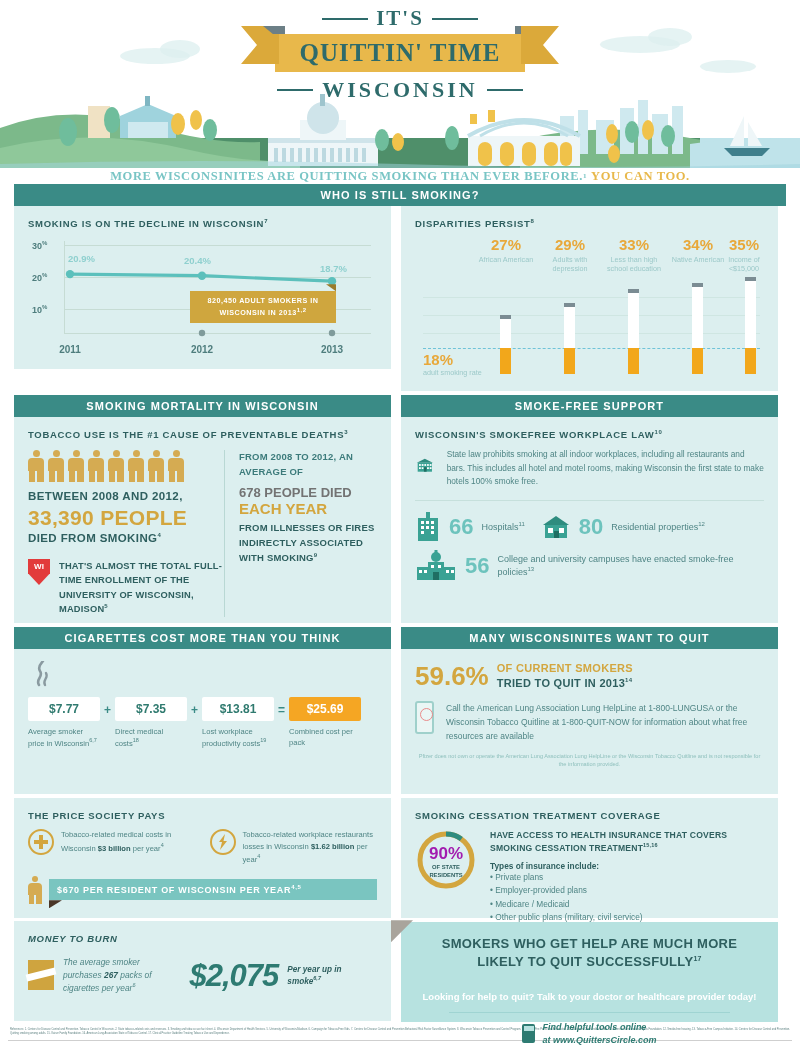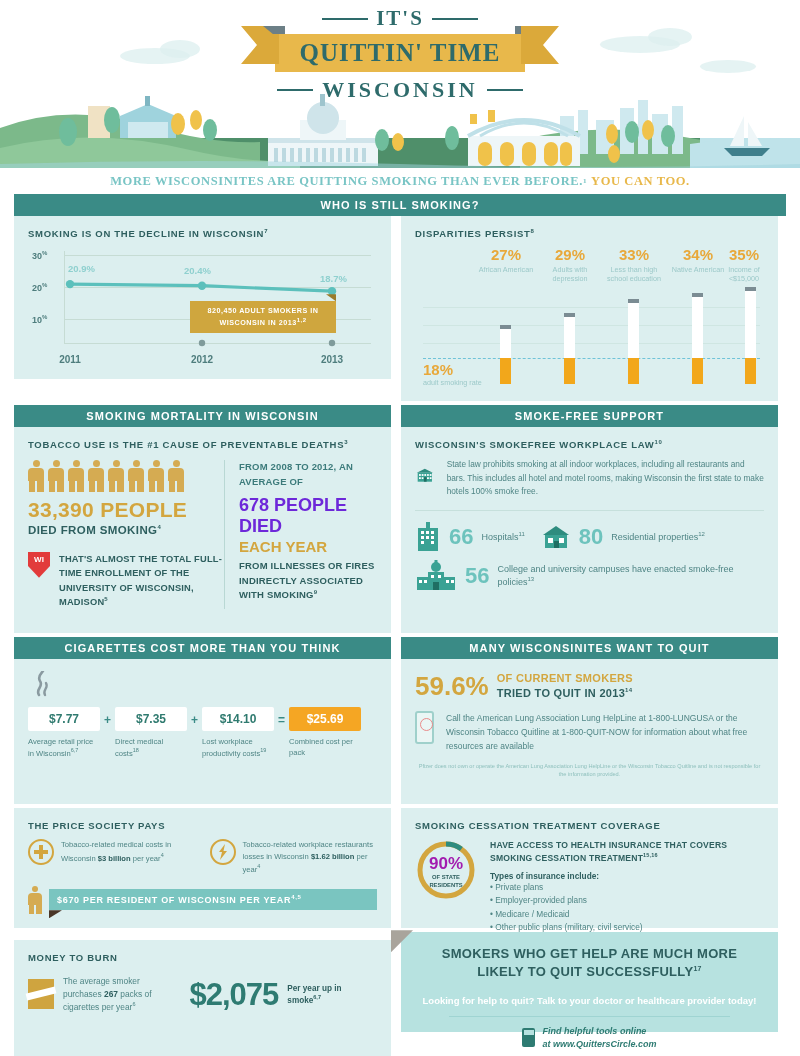--- a/index.html
+++ b/index.html
@@ -34,21 +34,21 @@
   .ribbon .notch-l { left: -12px; clip-path: polygon(0 0, 100% 0, 100% 100%, 45% 100%); }
   .ribbon .notch-r { right: -12px; clip-path: polygon(0 0, 100% 0, 55% 100%, 0 100%); }
   .quittin { font-family: "Liberation Serif", serif; font-size: 25px; font-weight: bold; color: #2e6b6b; letter-spacing: 1px; }
   .wisc-line { display: flex; align-items: center; justify-content: center; gap: 9px; margin-top: 5px; }
   .wisc-line .dash { width: 36px; height: 2px; background: #2e6b6b; }
   .wisconsin { font-family: "Liberation Serif", serif; font-size: 22px; letter-spacing: 3px; color: #2e6b6b; font-weight: bold; }
 
   .scene { position: absolute; left: 0; bottom: 0; width: 800px; height: 92px; }
 
   .tagline {
-    height: 26px; display: flex; align-items: center; justify-content: center;
+    height: 16px; display: flex; align-items: center; justify-content: center;
     font-family: "Liberation Serif", serif; font-size: 12.5px; font-weight: bold; letter-spacing: .6px;
   }
   .tagline .t1 { color: #79c5c5; }
   .tagline .t2 { color: #e8b84b; margin-left: 4px; }
   .tagline sup { font-size: 7px; }
 
   
   .band { background: #3a8b86; color: #fff; text-align: center;
           font-size: 11px; font-weight: bold; letter-spacing: 1.1px; padding: 5px 0; position: relative; }
   .band .fold { position: absolute; left: 0; bottom: -9px; width: 14px; height: 9px;
@@ -102,21 +102,21 @@
   .bigNum { font-size: 21px; font-weight: bold; color: #d3a63f; letter-spacing: .3px; line-height: 1.15; }
   .bigTxt sup { font-size: 6px; }
 
   .wiMark { width: 22px; height: 26px; background: #e23b3b; clip-path: polygon(0 0,100% 0,100% 55%,50% 100%,0 55%);
             color: #fff; font-size: 8px; font-weight: bold; text-align: center; padding-top: 3px; flex: none; }
   .noteTxt { font-size: 9.3px; font-weight: bold; color: #2e5f5f; line-height: 1.55; letter-spacing: .2px; }
   .noteTxt sup { font-size: 6px; }
 
   .rightCell { border-left: 1px solid #b9d8d4; padding-left: 14px; }
   .rt1 { font-size: 9.5px; font-weight: bold; color: #3c7b7b; line-height: 1.5; letter-spacing: .2px; }
-  .rt2 { font-size: 18px; font-weight: bold; color: #6d28d9; line-height: 1.2; }
+  .rt2 { font-size: 13px; font-weight: bold; color: #737373; line-height: 1.2; }
   .rt3 { font-size: 15px; font-weight: bold; color: #d3a63f; line-height: 1.2; margin-bottom: 3px; }
   .rt4 { font-size: 9.5px; font-weight: bold; color: #2e5f5f; line-height: 1.55; letter-spacing: .2px; }
   .rt4 sup { font-size: 6px; }
 
   
   .lawRow { display: flex; gap: 12px; align-items: flex-start; }
   .bodyTxt { font-size: 8.3px; color: #4f8585; line-height: 1.62; }
   .hr { height: 1px; background: #c6e0dc; margin: 11px 0; }
   .instRow { display: flex; align-items: center; gap: 8px; }
   .instNum { font-size: 22px; font-weight: bold; color: #6dc3bd; line-height: 1; }
@@ -177,21 +177,21 @@
   .cessHead sup { font-size: 5.5px; }
   .cessSub { font-size: 8.3px; font-weight: bold; color: #2e5f5f; margin-top: 7px; }
   .cessLi { font-size: 8.3px; color: #4f8585; line-height: 1.6; }
 
   
   .finalBox { background: #b7e2e0; padding: 13px 18px 11px; position: relative; margin: 0; }
   .finalFold { position: absolute; left: -10px; top: -2px; width: 22px; height: 22px; background: #a9a49c;
                clip-path: polygon(0 0, 100% 0, 0 100%); }
   .finalTitle { font-size: 13px; font-weight: bold; color: #2e5f5f; text-align: center; line-height: 1.4; letter-spacing: .3px; }
   .finalTitle sup { font-size: 7px; }
-  .finalSub { font-size: 9.5px; font-weight: bold; color: #ffffff; text-align: center; line-height: 1.5; margin-top: 12px; }
+  .finalSub { font-size: 9.5px; font-weight: bold; color: #ffffff; text-align: center; line-height: 1.5; margin-top: 18px; }
   .finalHr { height: 1px; background: #9fd4d2; margin: 8px 30px; }
   .finalLink { display: flex; gap: 7px; justify-content: center; align-items: center; }
   .tabletIcon { width: 13px; height: 19px; background: #2e7b72; border-radius: 2px; flex: none; position: relative; }
   .tabletIcon:after { content:""; position:absolute; left:1.5px; top:1.5px; width:10px; height:5px; background:#b7e2e0; }
   .linkTxt { font-size: 9px; font-weight: bold; font-style: italic; color: #2e7b72; line-height: 1.45; }
 
   
   .refs { font-size: 2.6px; color: #5b7f7f; line-height: 1.55; padding: 6px 10px 4px; text-align: justify; }
   .footRule { height: 1px; background: #cfcfcf; margin: 0 8px; }
   .footRow { display: flex; align-items: center; padding: 6px 12px 0; font-size: 7.5px; color: #4a4a4a; }
@@ -481,20 +481,21 @@
                 <i class="l1"></i>
                 <i class="l2"></i>
               </div>
             <div class="ppl">
                 <i class="h"></i>
                 <i class="b"></i>
                 <i class="l1"></i>
                 <i class="l2"></i>
               </div>
           </div>
+          <div class="bigTxt">BETWEEN 2008 AND 2012,</div>
           <div class="bigNum">33,390 PEOPLE</div>
           <div class="bigTxt"><span>DIED FROM SMOKING</span><sup>4</sup></div>
           <div style="display:flex; gap:9px; margin-top:12px; align-items:flex-start;">
             <div class="wiMark">WI</div>
             <div class="noteTxt"><span>THAT'S ALMOST THE TOTAL FULL-TIME ENROLLMENT OF THE UNIVERSITY OF WISCONSIN, MADISON</span><sup>5</sup></div>
           </div>
         </div>
         <div class="rightCell" style="width:152px;">
           <div class="rt1">FROM 2008 TO 2012, AN AVERAGE OF</div>
           <div class="rt2" style="margin-top:6px;">678 PEOPLE DIED</div>
@@ -600,30 +601,30 @@
     </div>
 
     <div class="panel" style="height:145px;">
       <svg width="20" height="26" viewBox="0 0 20 26" style="margin-left:4px;">
         <path d="M7 24 C3 18, 12 16, 8 10 C5 5, 10 2, 11 0" stroke="#8a9aa0" stroke-width="2.6" fill="none" stroke-linecap="round"></path>
         <path d="M13 24 C10 19, 17 17, 14 12" stroke="#8a9aa0" stroke-width="2.4" fill="none" stroke-linecap="round"></path>
       </svg>
       <div class="costRow">
         <div class="costCell">
           <div class="pill">$7.77</div>
-          <div class="costLbl"><span>Average retail price in Wisconsin</span><sup>6,7</sup></div>
+          <div class="costLbl"><span>Average smoker price in Wisconsin</span><sup>6,7</sup></div>
         </div>
         <div class="op">+</div>
         <div class="costCell">
           <div class="pill">$7.35</div>
           <div class="costLbl"><span>Direct medical costs</span><sup>18</sup></div>
         </div>
         <div class="op">+</div>
         <div class="costCell">
-          <div class="pill">$14.10</div>
+          <div class="pill">$13.81</div>
           <div class="costLbl"><span>Lost workplace productivity costs</span><sup>19</sup></div>
         </div>
         <div class="op">=</div>
         <div class="costCell">
           <div class="pill hl">$25.69</div>
           <div class="costLbl">Combined cost per pack</div>
         </div>
       </div>
     </div>
 
@@ -655,21 +656,21 @@
             <i class="l1" style="top:19px;width:5.5px;height:9px;"></i>
             <i class="l2" style="top:19px;width:5.5px;height:9px;"></i>
           </div>
         <div class="perResident" style="flex:1;">
           <span>$670 PER RESIDENT OF WISCONSIN PER YEAR</span><sup>4,5</sup>
           <span style="position:absolute;left:0;bottom:-8px;width:13px;height:8px;background:#4a3628;clip-path:polygon(0 0,100% 0,0 100%);"></span>
         </div>
       </div>
     </div>
 
-    <div class="panel" style="margin-top:12px; height:122px;">
+    <div class="panel" style="margin-top:3px; height:100px;font-style:italic;">
       <h3 class="sub" style="margin-bottom:12px;">MONEY TO BURN</h3>
       <div class="burnRow">
         <div class="packIcon"></div>
         <div class="burnTxt" style="width:118px;"><span>The average smoker purchases </span><b>267</b><span> packs of cigarettes per year</span><sup>6</sup></div>
         <div class="burnBig">$2,075</div>
         <div class="burnSm"><span>Per year up in smoke</span><sup>6,7</sup></div>
       </div>
     </div>
   </div>
 

